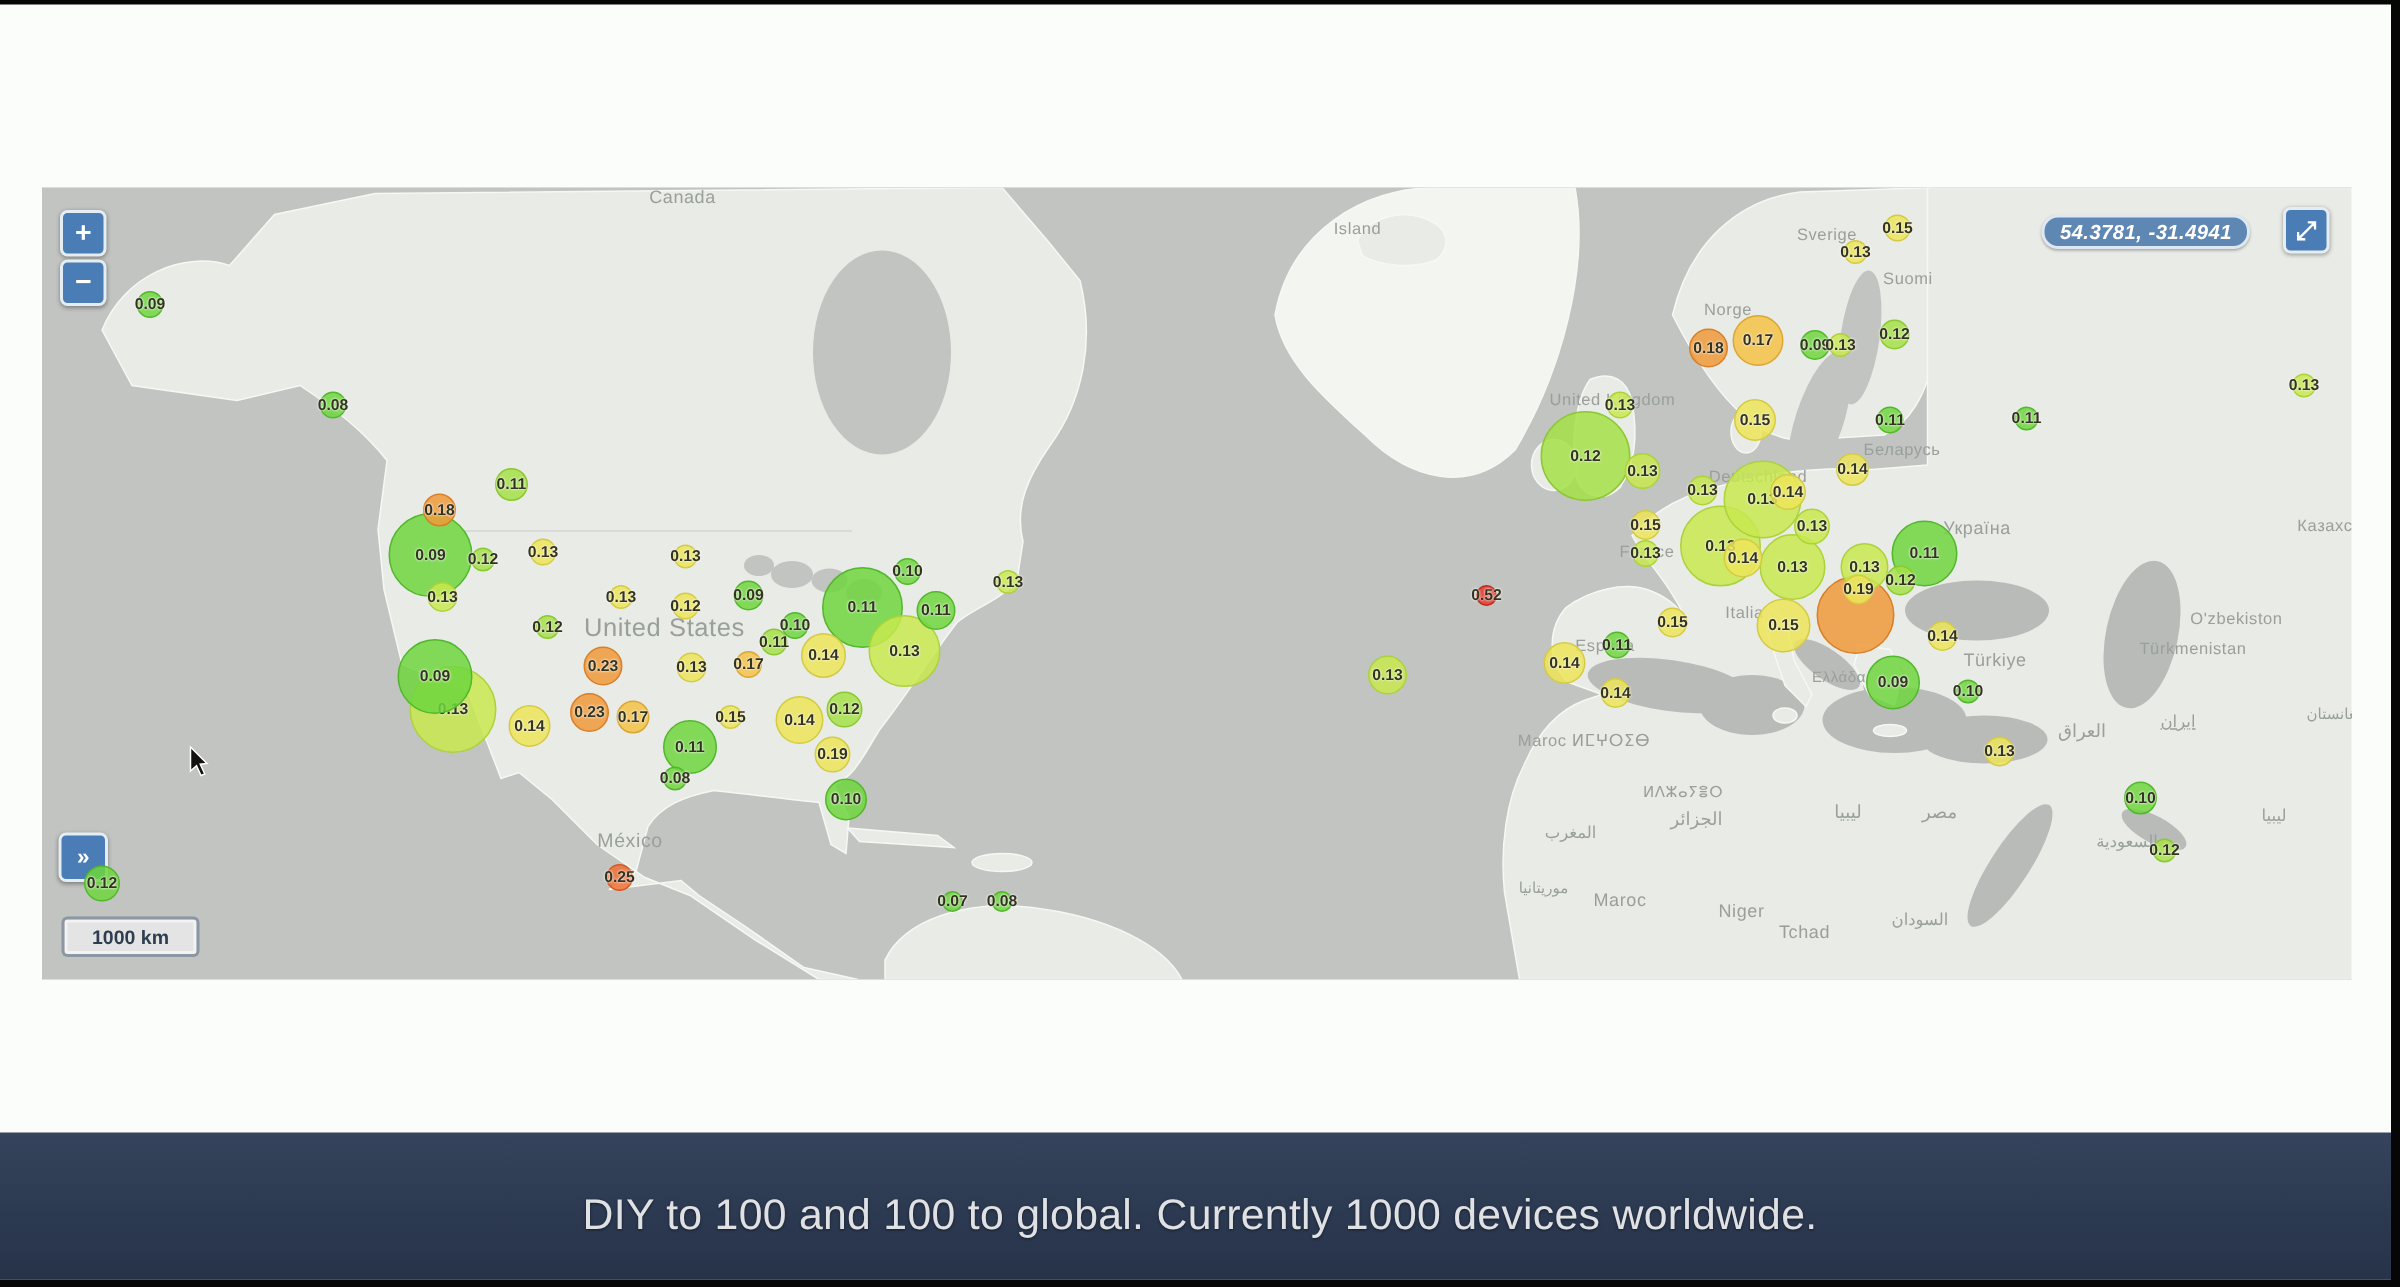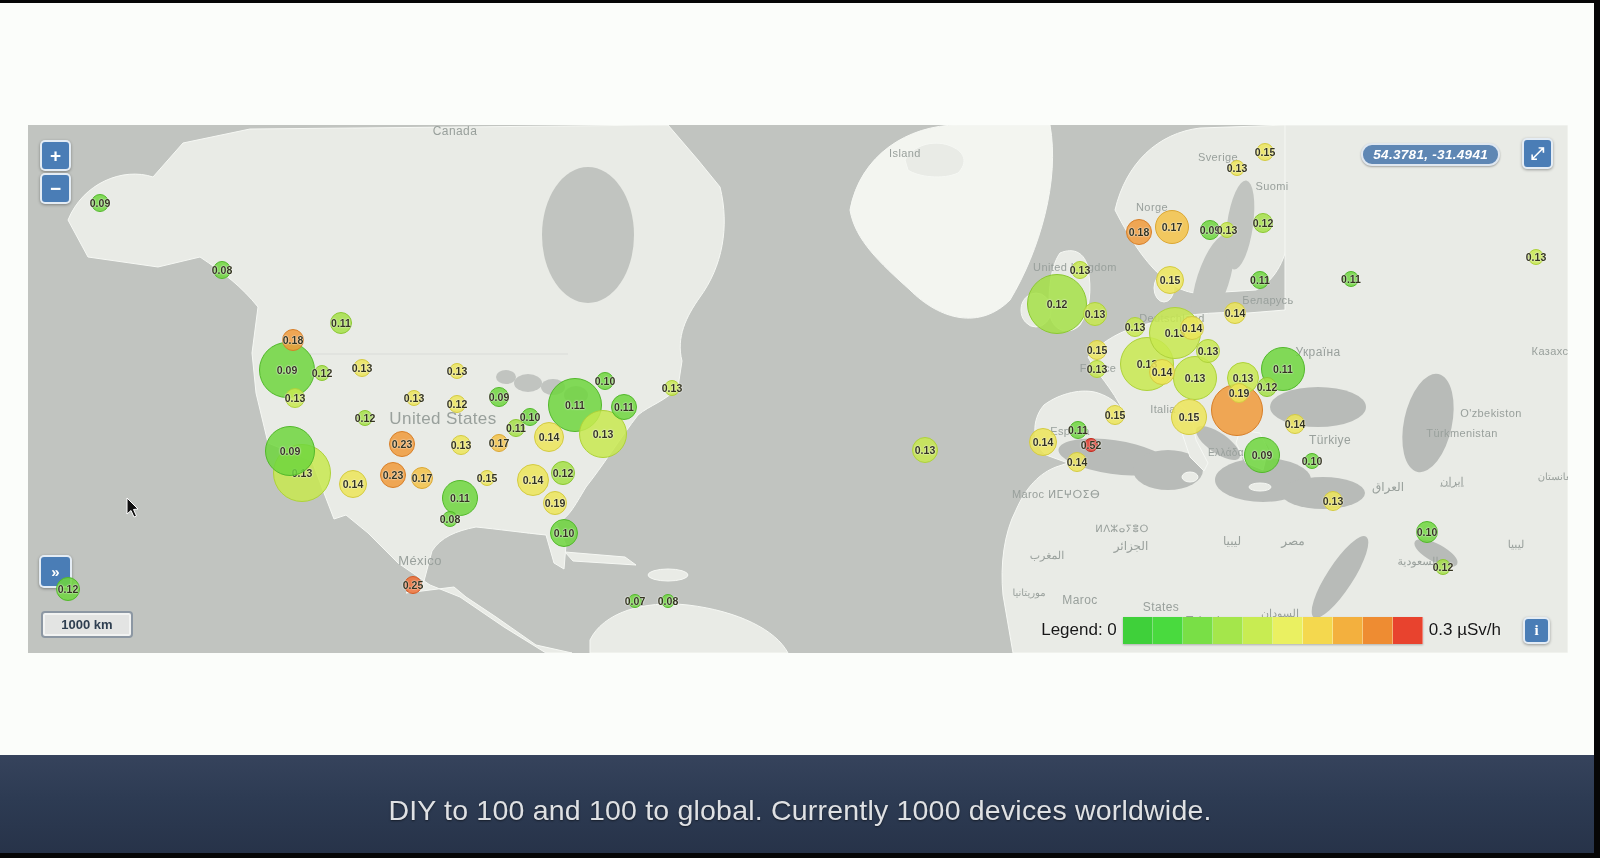--- a/index.html
+++ b/index.html
@@ -178,21 +178,21 @@
       <div class="clabel" style="left: 1070px; top: 243px; font-size: 11px;">France</div>
       <div class="clabel" style="left: 1144px; top: 193px; font-size: 11px;">Deutschland</div>
       <div class="clabel" style="left: 1135px; top: 284px; font-size: 11px;">Italia</div>
       <div class="clabel" style="left: 1198px; top: 327px; font-size: 10px;">Ελλάδα</div>
       <div class="clabel" style="left: 1028px; top: 369px; font-size: 11px;">Maroc ⵍⵎⵖⵔⵉⴱ</div>
       <div class="clabel" style="left: 1019px; top: 390px; font-size: 11px; margin-top: 40px;">المغرب</div>
       <div class="clabel" style="left: 1094px; top: 403px; font-size: 10px;">ⵍⴷⵣⴰⵢⴻⵔ</div>
       <div class="clabel" style="left: 1103px; top: 421px; font-size: 12px;">الجزائر</div>
       <div class="clabel" style="left: 1001px; top: 467px; font-size: 10px;">موريتانيا</div>
       <div class="clabel" style="left: 1052px; top: 475px; font-size: 12px;">Maroc</div>
-      <div class="clabel" style="left: 1133px; top: 482px; font-size: 12px;">States</div>
+      <div class="clabel" style="left: 1133px; top: 482px; font-size: 12px;">Niger</div>
       <div class="clabel" style="left: 1175px; top: 496px; font-size: 12px;">Tchad</div>
       <div class="clabel" style="left: 1252px; top: 488px; font-size: 11px;">السودان</div>
       <div class="clabel" style="left: 1204px; top: 416px; font-size: 12px;">ليبيا</div>
       <div class="clabel" style="left: 1265px; top: 416px; font-size: 12px;">مصر</div>
       <div class="clabel" style="left: 1360px; top: 362px; font-size: 12px;">العراق</div>
       <div class="clabel" style="left: 1424px; top: 356px; font-size: 11px; text-decoration: underline;">ايران</div>
       <div class="clabel" style="left: 1390px; top: 436px; font-size: 11px;">السعودية</div>
       <div class="clabel" style="left: 1488px; top: 419px; font-size: 11px;">ليبيا</div>
       <div class="clabel" style="left: 1530px; top: 351px; font-size: 10px;">افغانستان</div>
       <div class="clabel" style="left: 392px; top: 435px; font-size: 13px;">México</div>
@@ -433,54 +433,37 @@
       </div>
       <div class="mk" style="left: 1500px; top: 124px; height: 16px; width: 16px; background: rgba(200, 233, 79, 0.85); border-color: rgb(174, 210, 58);">
         <span class="mkv">0.13</span>
       </div>
       <div class="mk" style="left: 600px; top: 469px; height: 14px; width: 14px; background: rgba(111, 214, 61, 0.85); border-color: rgb(82, 184, 43);">
         <span class="mkv">0.07</span>
       </div>
       <div class="mk" style="left: 633px; top: 469px; height: 14px; width: 14px; background: rgba(111, 214, 61, 0.85); border-color: rgb(82, 184, 43);">
         <span class="mkv">0.08</span>
       </div>
-      <div class="mk" style="left: 1056px; top: 265px; height: 14px; width: 14px; background: rgba(229, 58, 44, 0.85); border-color: rgb(194, 40, 28); margin-top: 48px;">
+      <div class="mk" style="left: 956px; top: 265px; height: 14px; width: 14px; background: rgba(229, 58, 44, 0.85); border-color: rgb(194, 40, 28);">
         <span class="mkv">0.52</span>
       </div>
     </div>
 
   <div id="zoom-controls">
     <div class="blue-btn" id="zoom-in">+</div>
     <div class="blue-btn" id="zoom-out">−</div>
   </div>
   <div class="blue-btn" id="sidebar-toggle">»</div>
   <div id="coord-display">54.3781, -31.4941</div>
   <div class="blue-btn" id="fullscreen-btn">
     <span>⤢</span>
   </div>
   <div id="scale-bar">
     <span>1000 km</span>
   </div>
-  <div id="legend">
-    <span id="legend-label">Legend: 0</span>
-    <span id="legend-swatches">
-        <span class="sw" style="background: rgb(63, 208, 58);"></span>
-        <span class="sw" style="background: rgb(73, 218, 62);"></span>
-        <span class="sw" style="background: rgb(121, 223, 70);"></span>
-        <span class="sw" style="background: rgb(164, 230, 75);"></span>
-        <span class="sw" style="background: rgb(200, 236, 82);"></span>
-        <span class="sw" style="background: rgb(234, 240, 97);"></span>
-        <span class="sw" style="background: rgb(244, 216, 78);"></span>
-        <span class="sw" style="background: rgb(243, 176, 62);"></span>
-        <span class="sw" style="background: rgb(238, 140, 50);"></span>
-        <span class="sw" style="background: rgb(232, 67, 46);"></span>
-      </span>
-    <span id="legend-max">0.3 µSv/h</span>
-    <div class="blue-btn" id="info-btn">i</div>
-  </div>
 
   <svg id="cursor" width="16" height="22" viewBox="0 0 16 22">
     <path d="M1,1 L1,17 L5,13.5 L8,20 L10.5,19 L7.5,12.5 L12,12 Z" fill="#111" stroke="#fff" stroke-width="1"></path>
   </svg>
 </div>
 
 <div id="caption-bar">
   <div id="caption-text">DIY to 100 and 100 to global. Currently 1000 devices worldwide.</div>
 </div>
 

